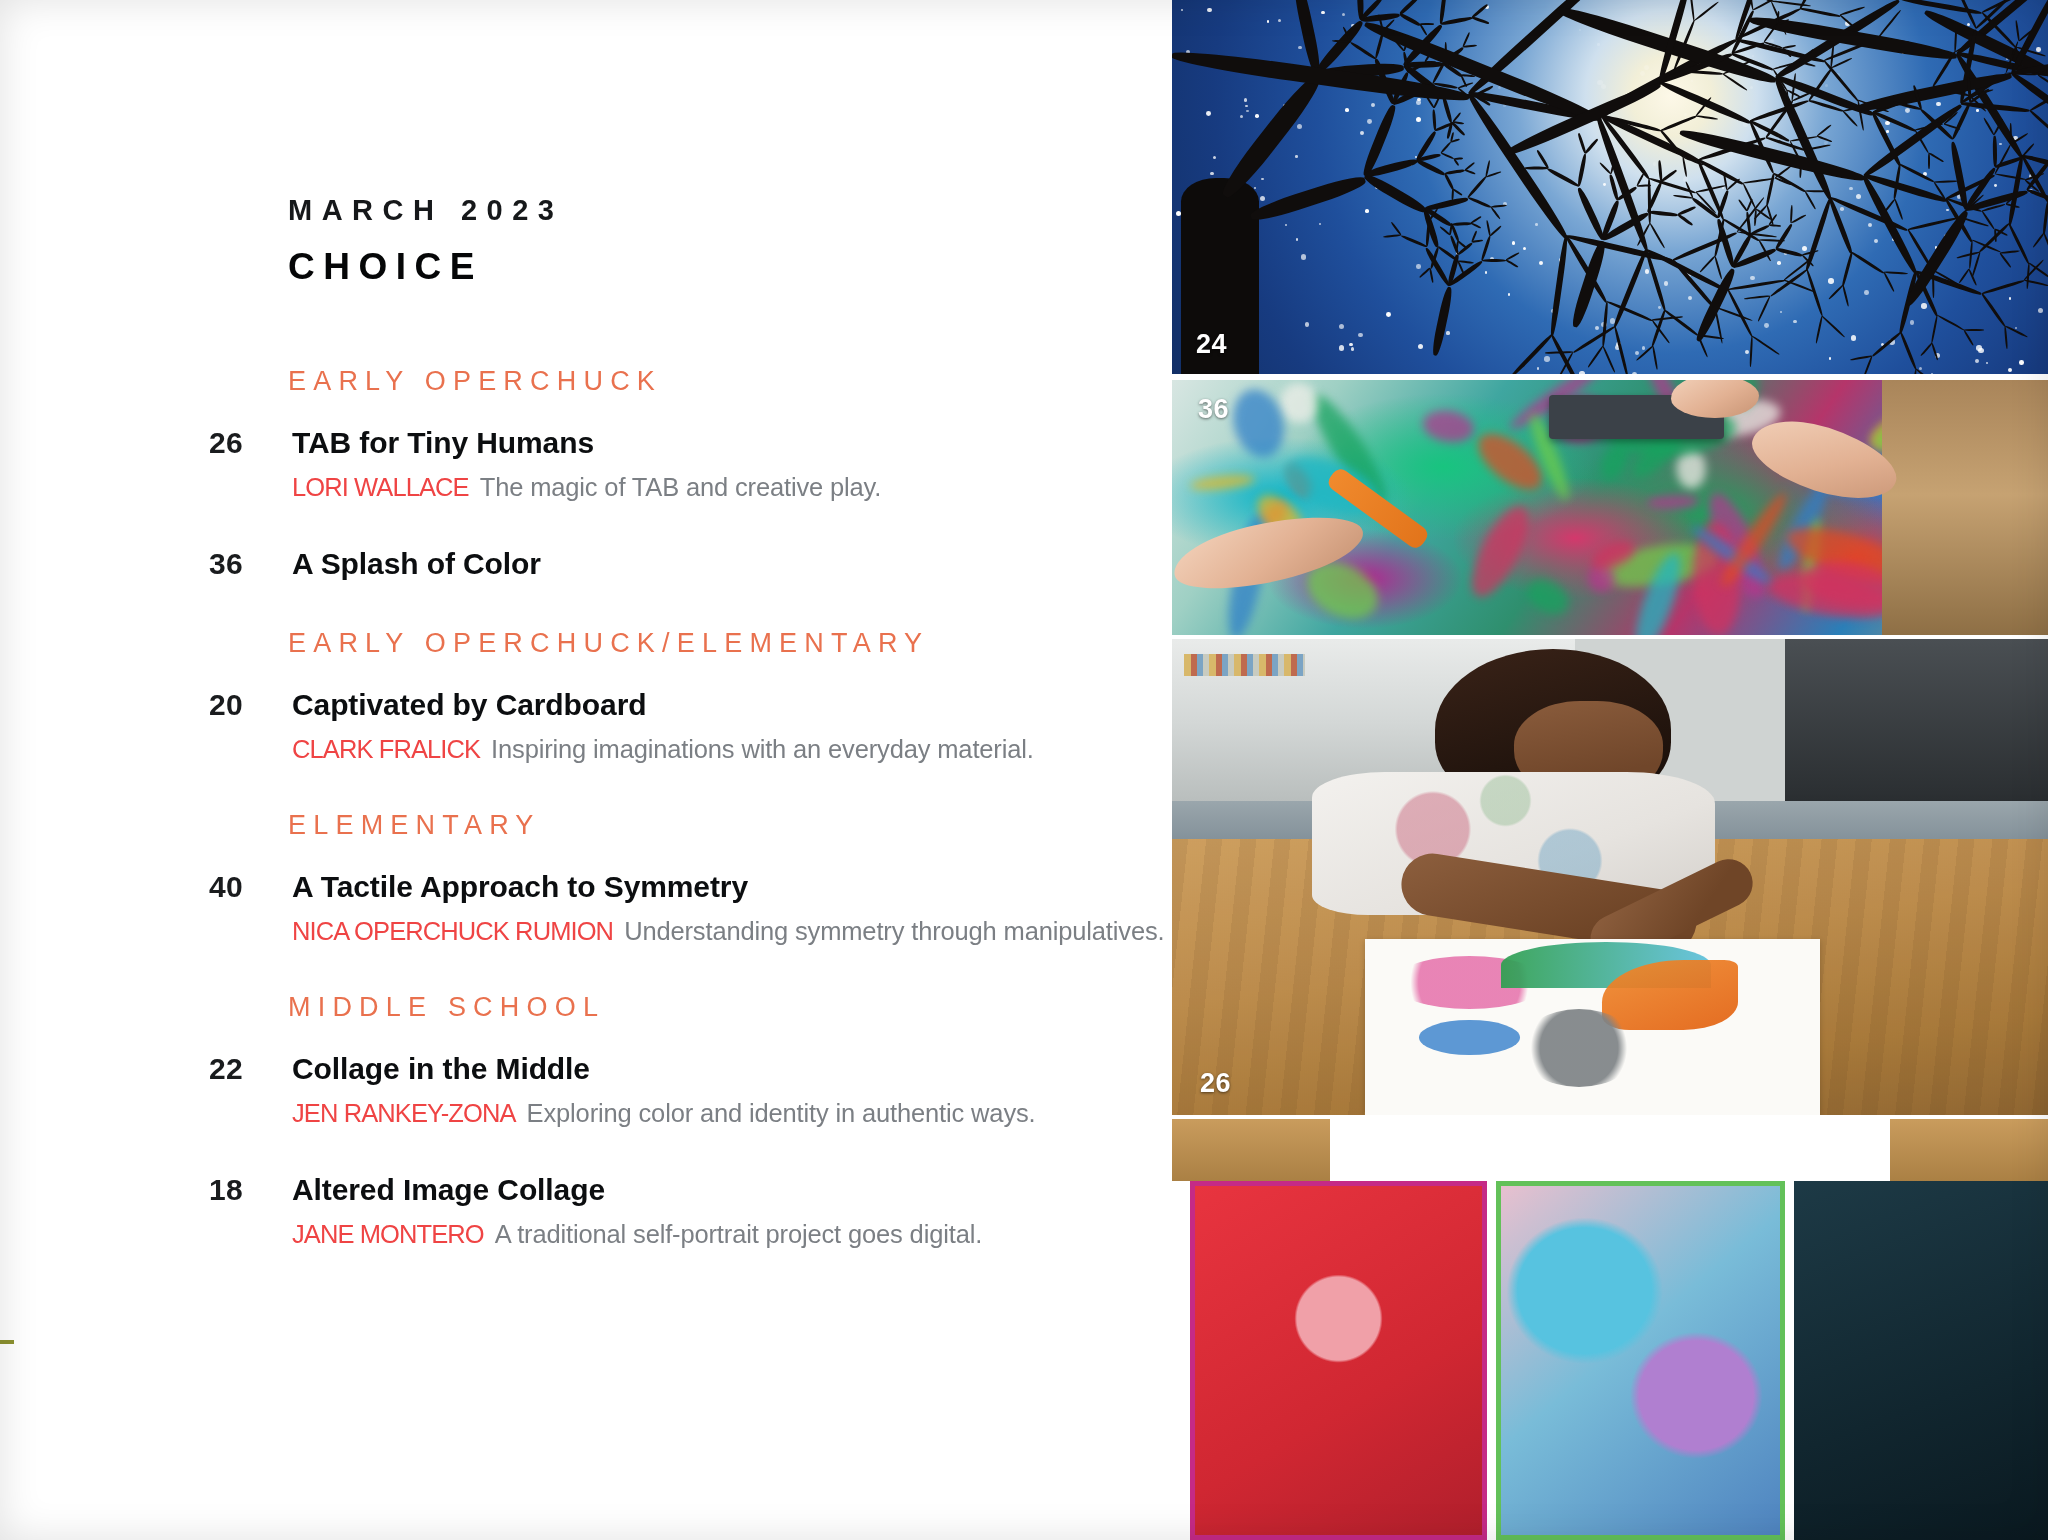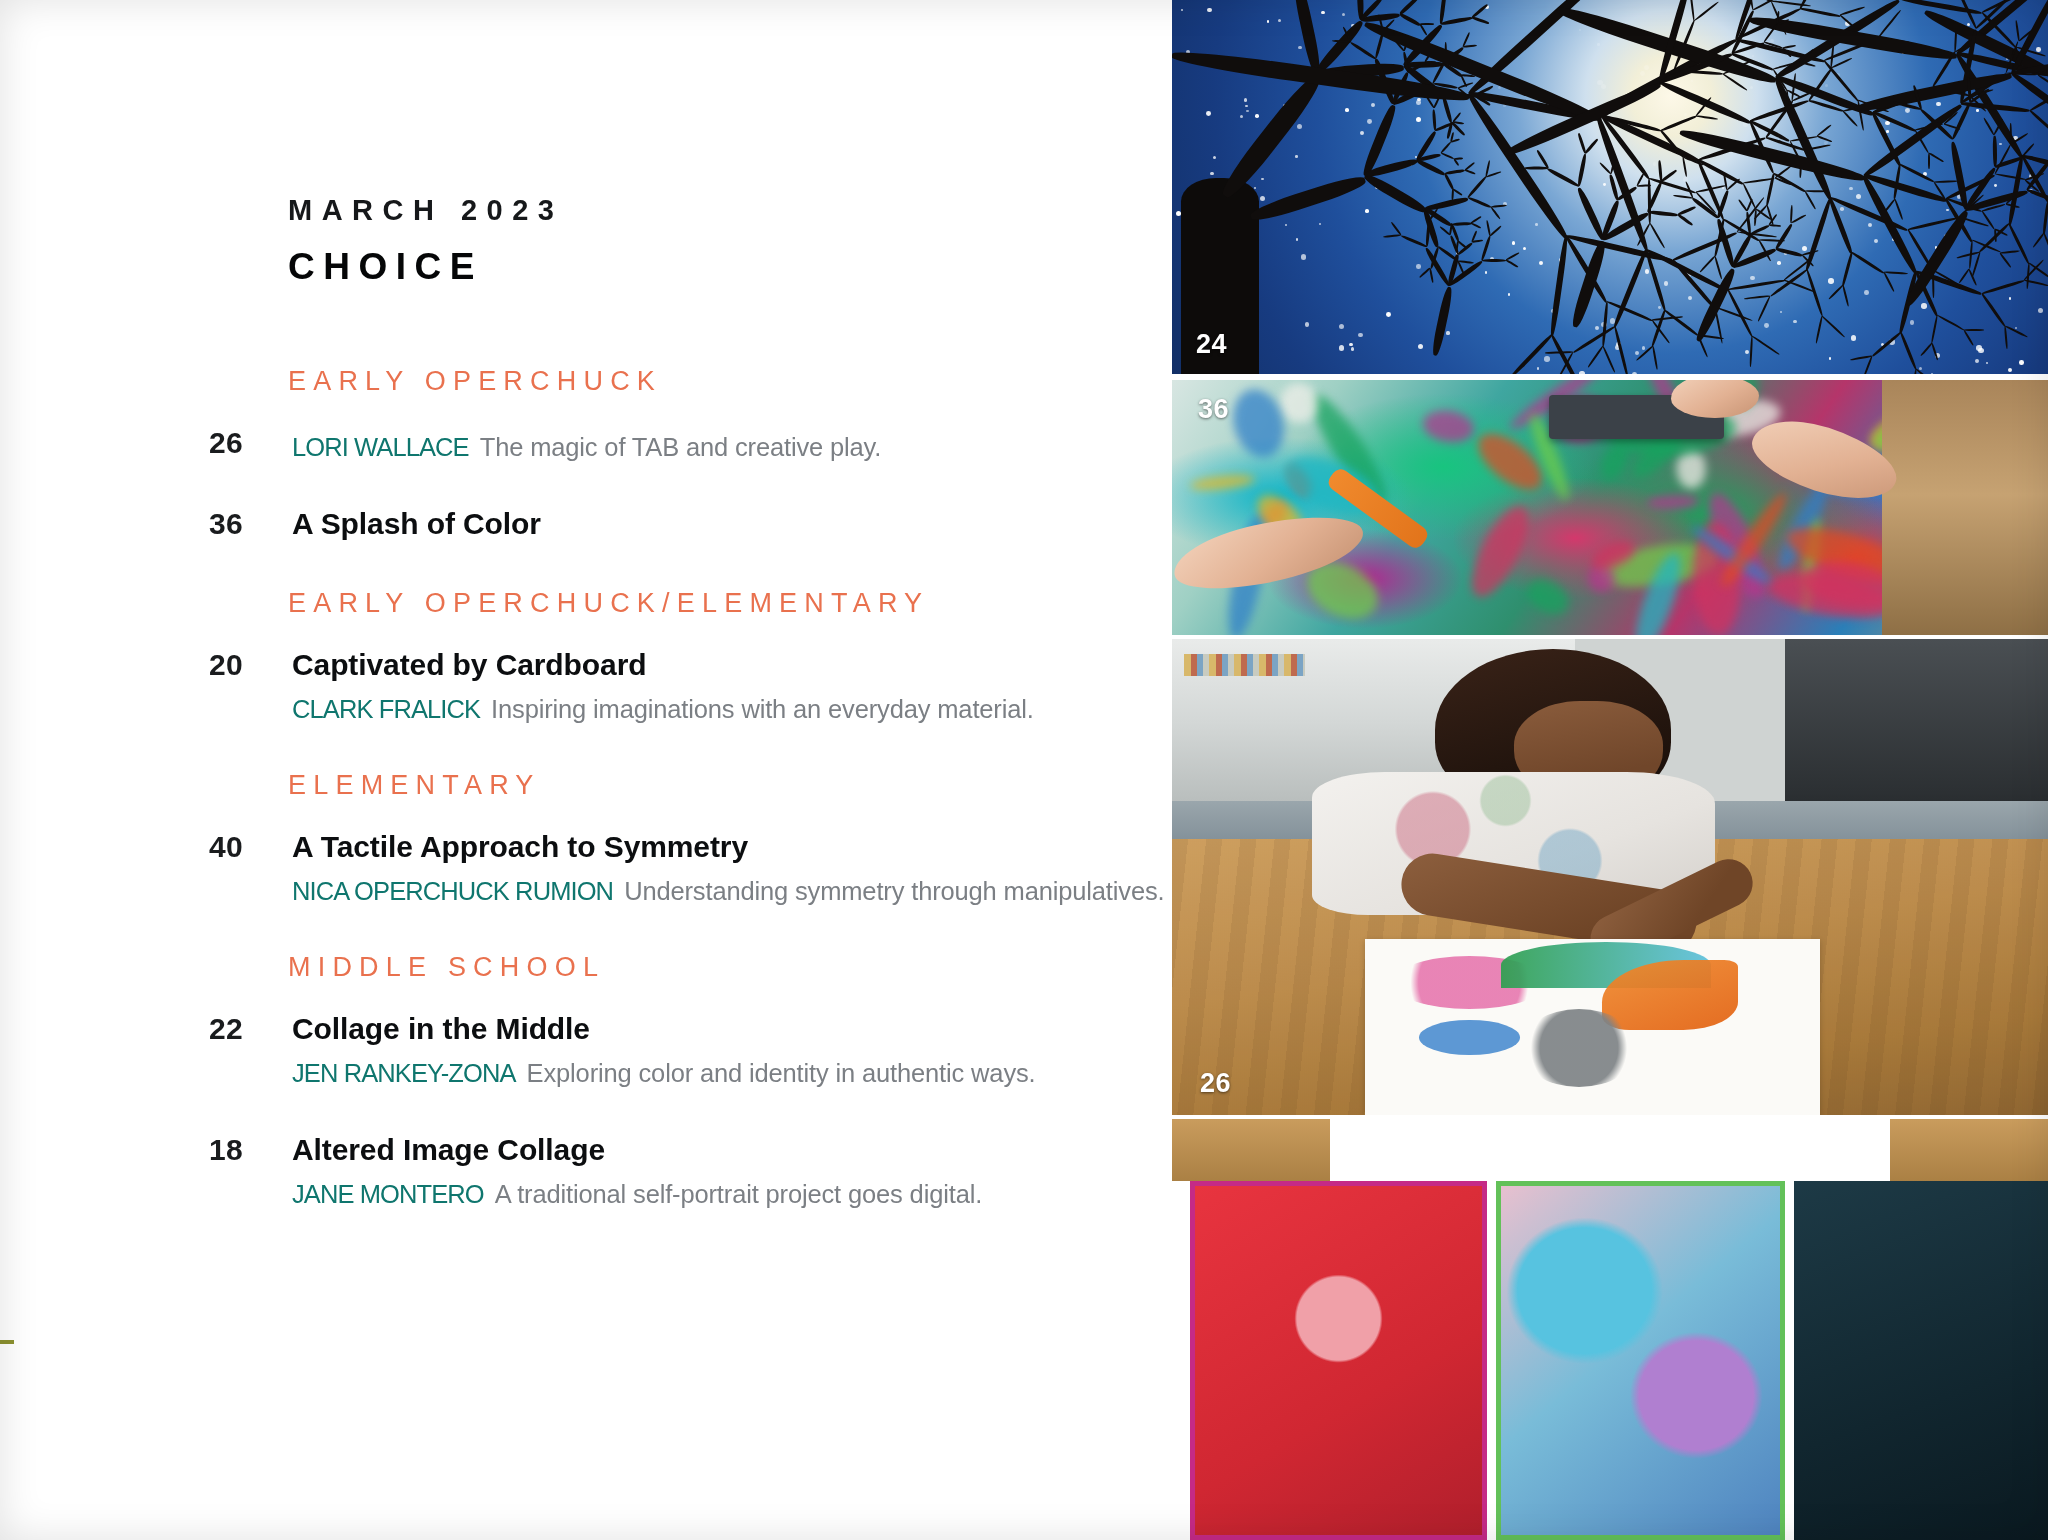--- a/index.html
+++ b/index.html
@@ -94,21 +94,21 @@
   }
 
   .entry-meta {
     margin-top:8px;
     font-size:25.5px;
     line-height:1.3;
     white-space:nowrap;
   }
   .entry-author {
     font-weight:400;
-    color:#0f766e;
+    color:#ef4444;
     letter-spacing:-0.9px;
   }
   .entry-desc {
     font-weight:400;
     color:#7b7f84;
     letter-spacing:-0.15px;
     margin-left:11px;
   }
 
   
@@ -314,20 +314,21 @@
     <div class="issue-title">CHOICE</div>
 
     <div class="sections">
 
       <div class="section">
         <div class="section-head">EARLY OPERCHUCK</div>
 
         <div class="entry">
           <div class="entry-page">26</div>
           <div class="entry-body">
+            <div class="entry-title">TAB for Tiny Humans</div>
             <div class="entry-meta">
               <span class="entry-author">LORI WALLACE</span><span class="entry-desc">The magic of TAB and creative play.</span>
             </div>
           </div>
         </div>
 
         <div class="entry">
           <div class="entry-page">36</div>
           <div class="entry-body">
             <div class="entry-title">A Splash of Color</div>

